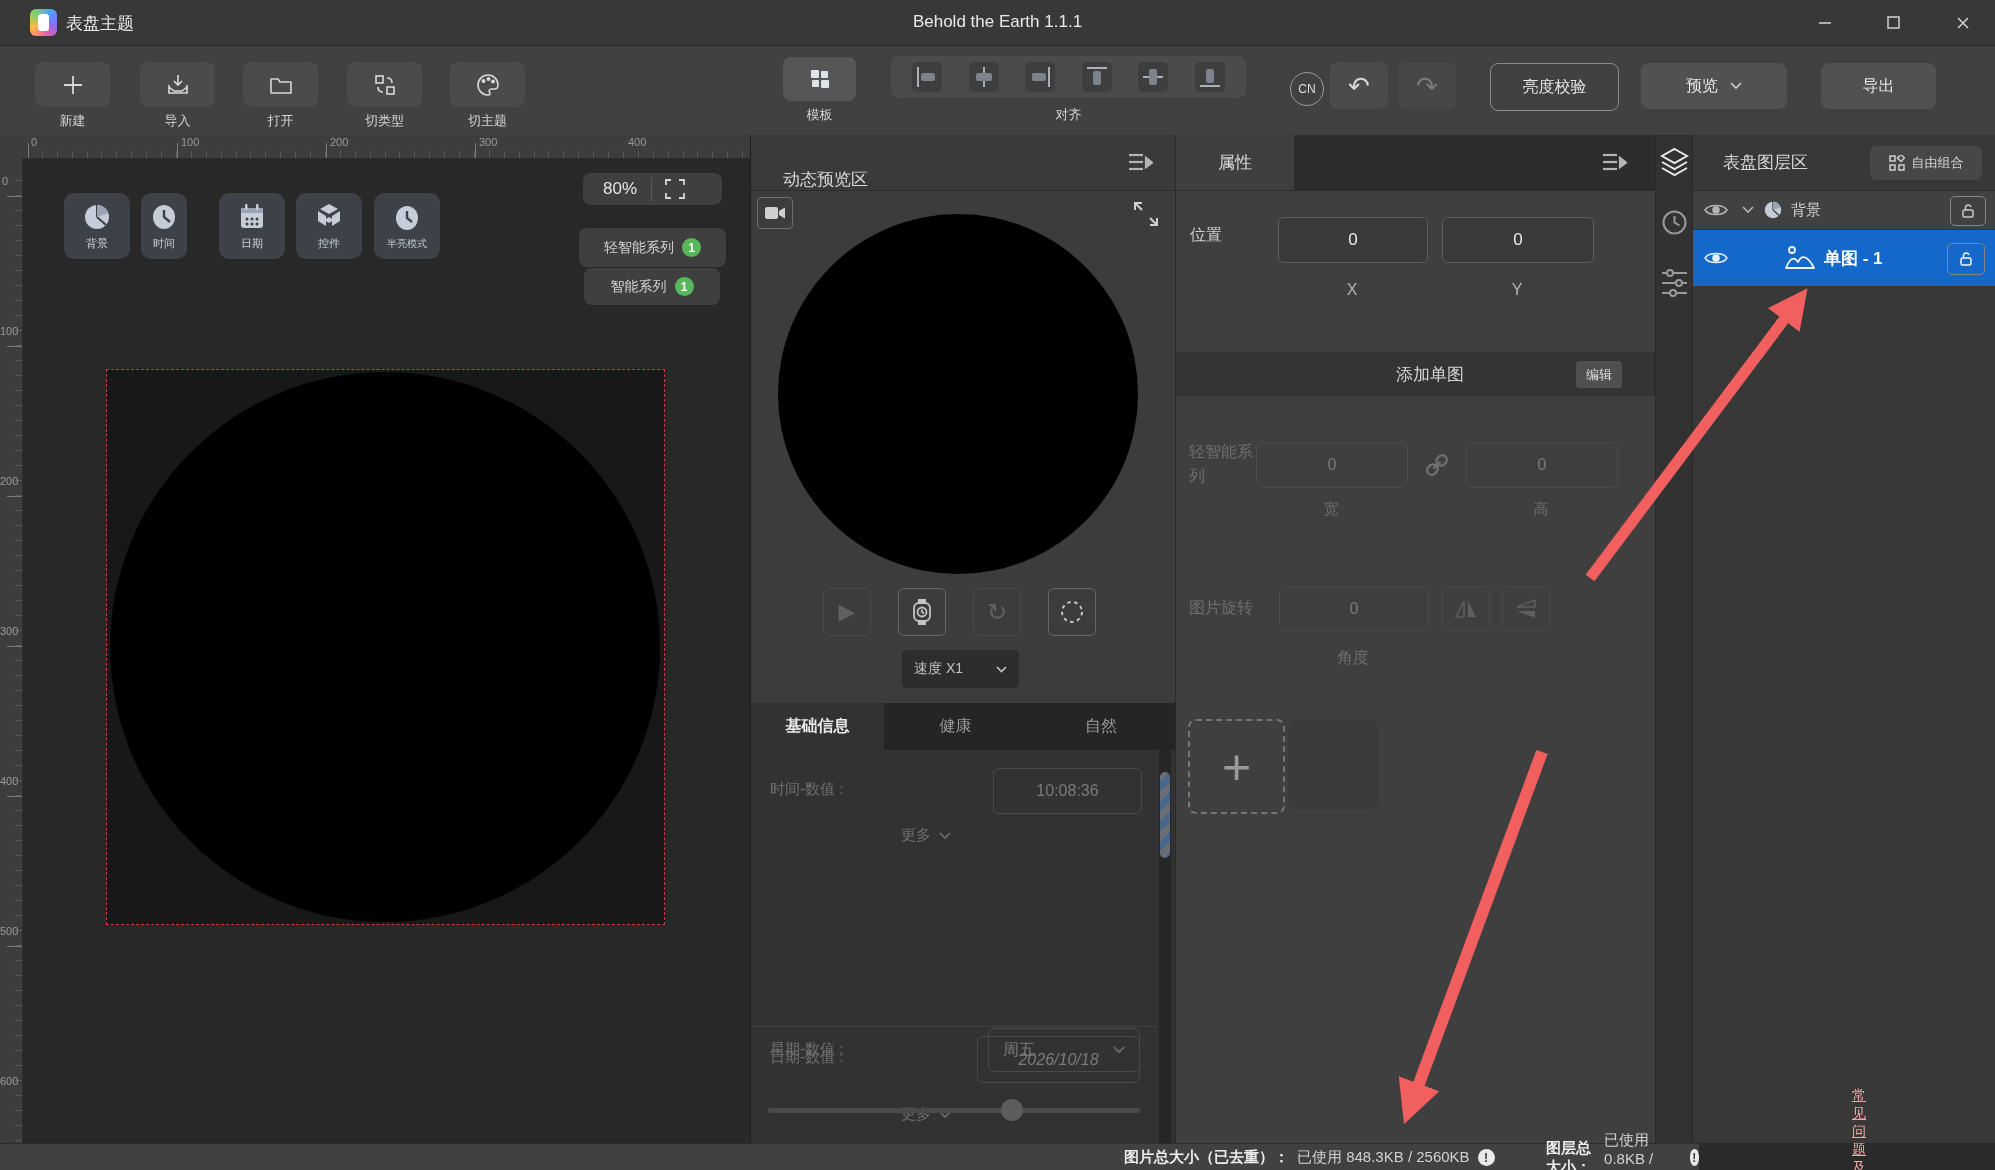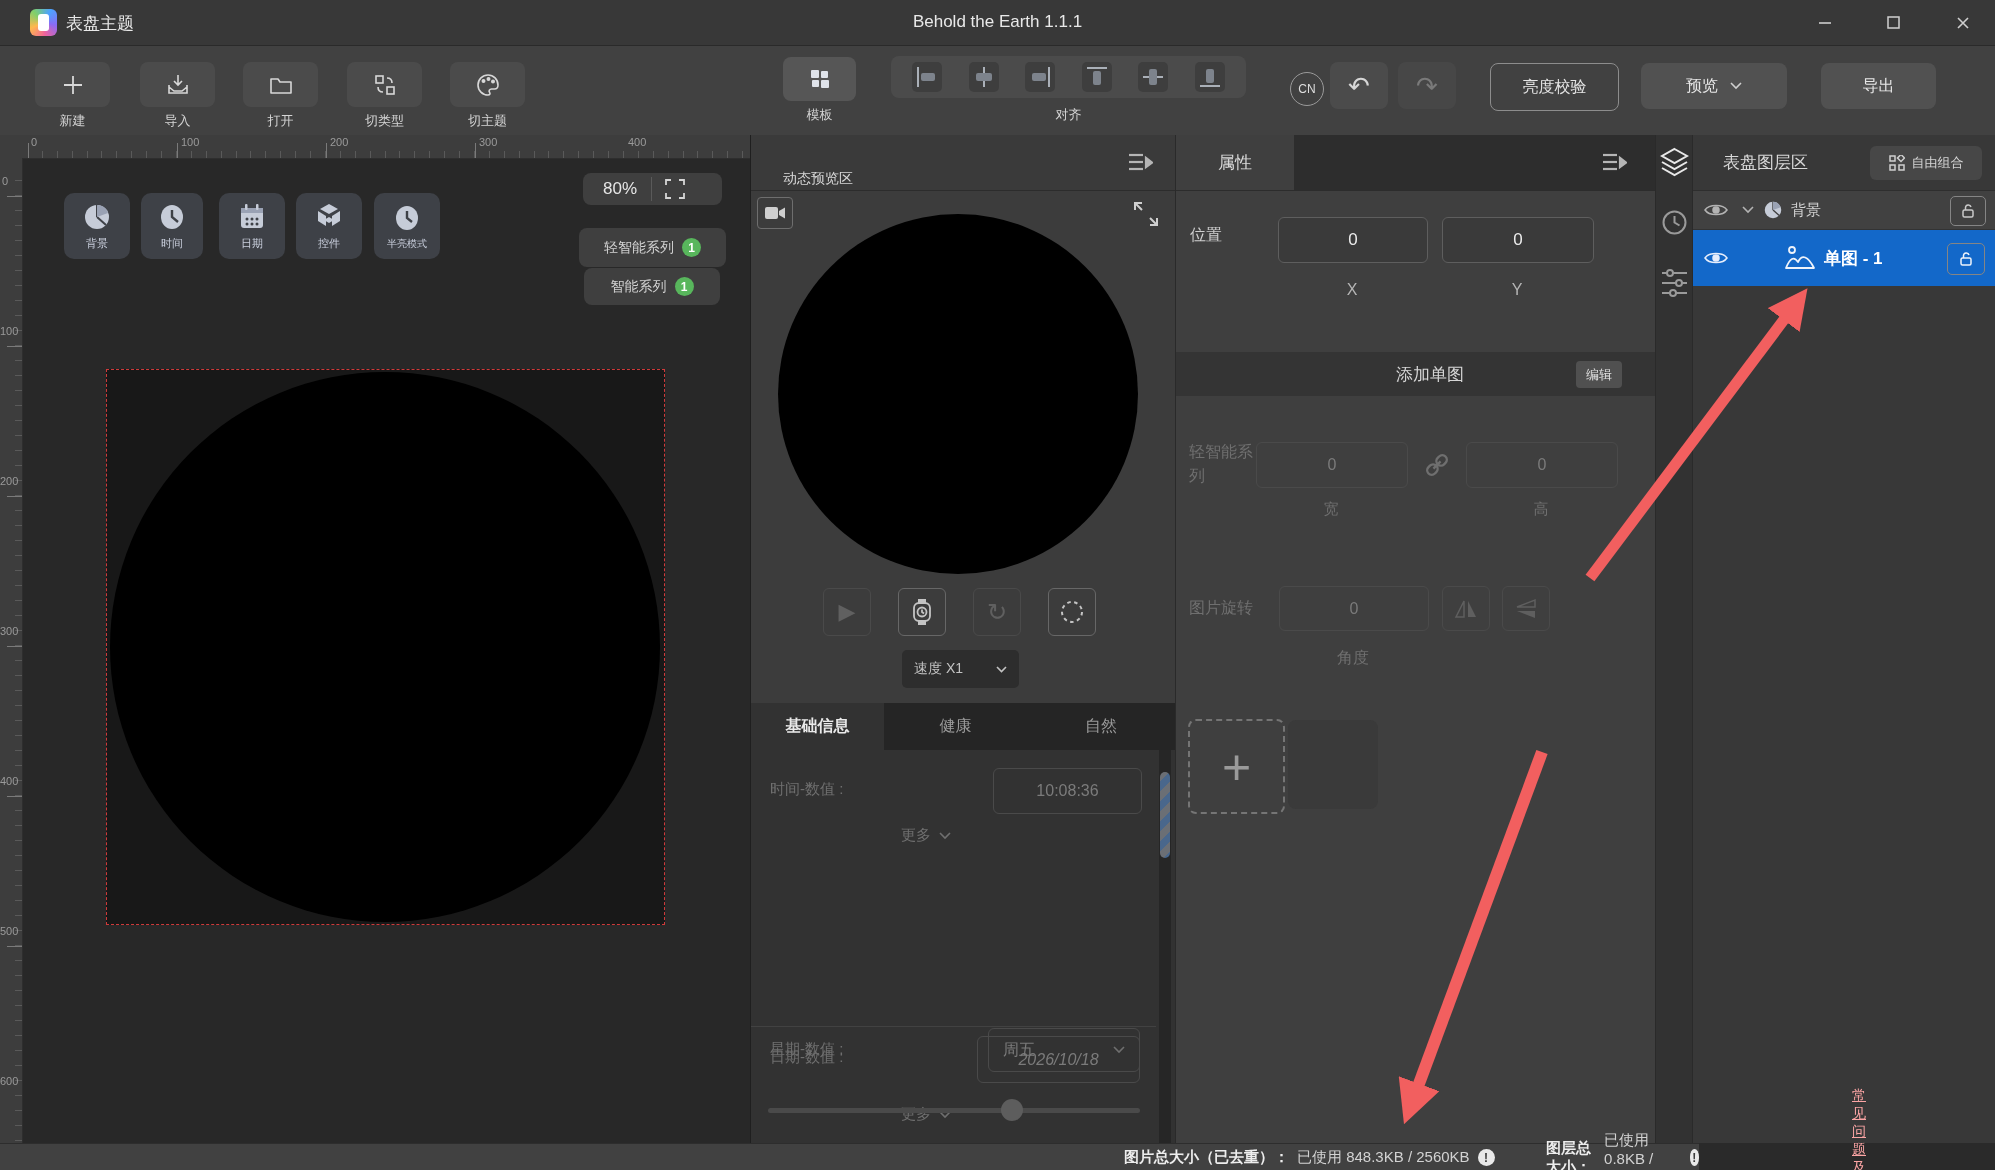--- a/index.html
+++ b/index.html
@@ -38,21 +38,21 @@
   .vruler .major{position:absolute;top:0;right:0;height:100%;width:15px;
      background:repeating-linear-gradient(to bottom,transparent 0 149px,#7a7a7a 149px 150px);background-position-y:-111px;}
   .rlabel{position:absolute;font-size:11px;color:#9a9a9a;}
   .ctool{background:#3e4147;border-radius:10px;display:flex;flex-direction:column;align-items:center;justify-content:center;gap:3px;}
   .ctool .lbl{font-size:11px;color:#c9cfdd;white-space:nowrap;}
   .chip{background:#3f3f3f;border-radius:8px;color:#d2d2d2;}
   .badge{width:19px;height:19px;border-radius:50%;background:#58b65c;color:#fff;font-size:12px;font-weight:bold;}
   
   .pv{left:751px;top:135px;width:424px;height:1008px;background:#3c3c3c;border-right:1px solid #2a2a2a;}
   .panelhead{background:#3a3a3a;border-bottom:1px solid #2c2c2c;}
-  .ptitle{font-size:14px;color:#d8d8d8;margin-top:33px;}
+  .ptitle{font-size:17px;color:#d8d8d8;margin-top:33px;}
   .pctl{width:46px;height:46px;border-radius:6px;}
   .pctl.framed{border:1px solid #676767;}
   .pctl.faint{border:1px solid #4a4a4a;}
   .tab{height:47px;font-size:16px;}
   .dim{color:#6f6f6f;}
   .dinput{border:1px solid #4a4a4a;border-radius:6px;color:#7b7b7b;font-size:16px;}
   .einput{background:#3a3a3a;border:1px solid #5e5e5e;border-radius:6px;color:#ececec;font-size:17px;}
   .sep{background:#424242;height:1px;}
   
   .props{left:1176px;top:135px;width:479px;height:1008px;background:#3f3f3f;border-right:1px solid #2a2a2a;}
@@ -224,21 +224,21 @@
     </div>
 
     <div class="abs ctool" style="left:64px;top:58px;width:66px;height:66px;">
       <svg width="32" height="32" viewBox="0 0 32 32">
           <circle cx="16" cy="16" r="12" fill="#c6ccd8"></circle>
           <path d="M16 16 L16 4 M16 16 L25 24" stroke="#3e4147" stroke-width="2"></path>
           <path d="M16 4 A12 12 0 0 1 27 12 L16 16 Z" fill="#9aa2b4"></path>
         </svg>
       <span class="lbl">背景</span>
     </div>
-    <div class="abs ctool" style="left:141px;top:58px;width:62px;height:66px;">
+    <div class="abs ctool" style="left:141px;top:58px;width:46px;height:66px;">
       <svg width="32" height="32" viewBox="0 0 32 32">
           <ellipse cx="16" cy="16" rx="11" ry="12" fill="#c6ccd8"></ellipse>
           <path d="M16 9 V16 L22 21" stroke="#3e4147" stroke-width="2.4" fill="none"></path>
         </svg>
       <span class="lbl">时间</span>
     </div>
     <div class="abs ctool" style="left:219px;top:58px;width:66px;height:66px;">
       <svg width="32" height="32" viewBox="0 0 32 32">
           <rect x="5" y="7" width="22" height="20" rx="3" fill="#c6ccd8"></rect>
           <rect x="5" y="7" width="22" height="5" fill="#9aa2b4"></rect>

